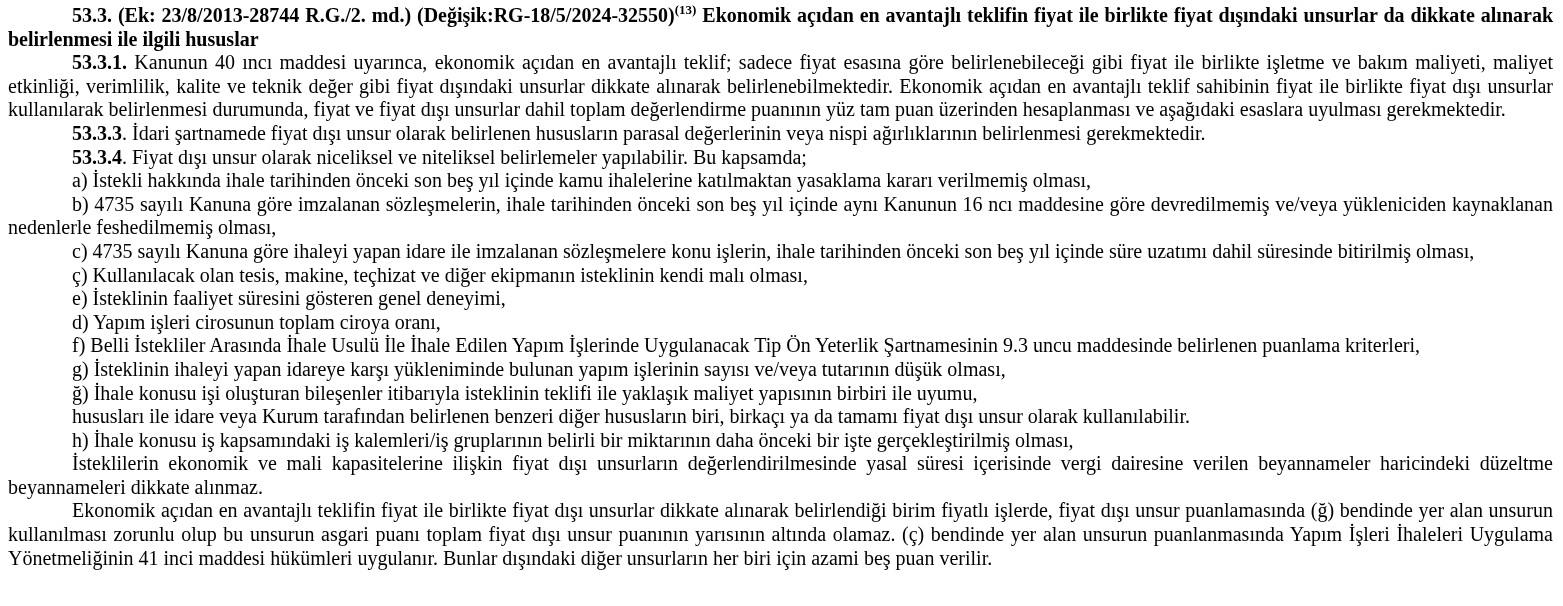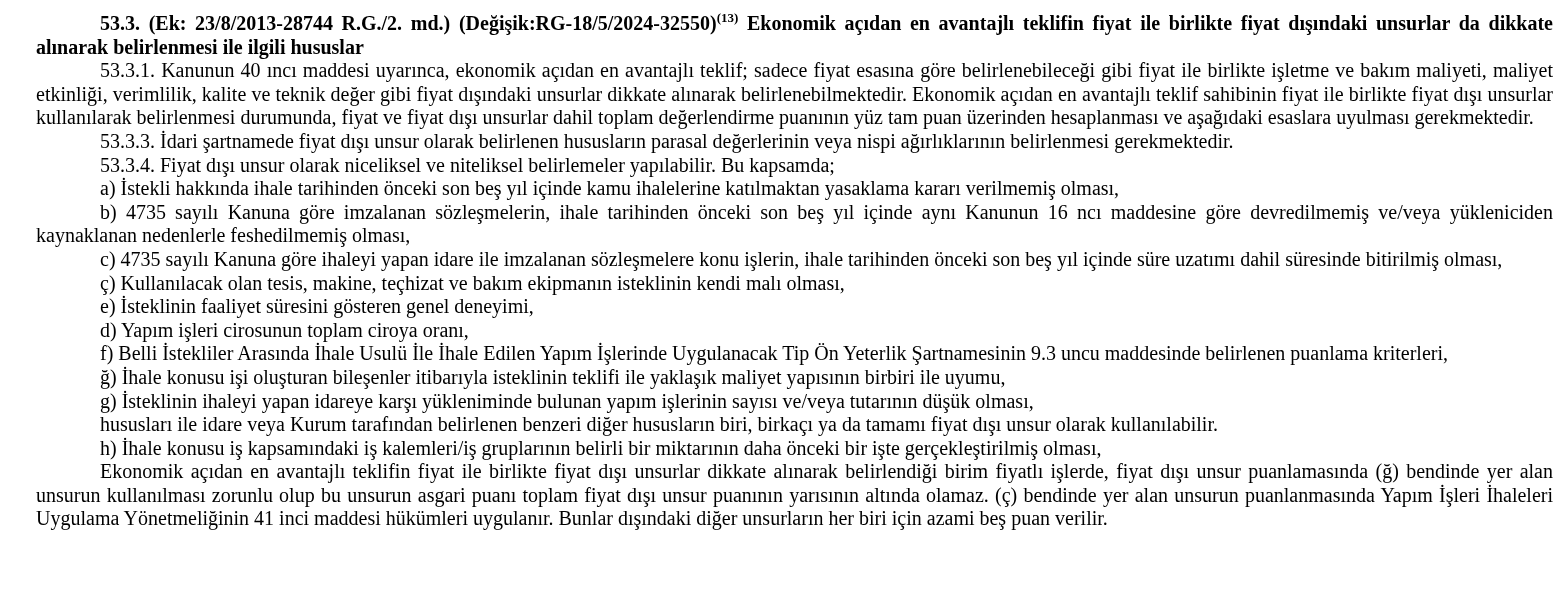--- a/index.html
+++ b/index.html
@@ -10,33 +10,32 @@
   body {
     width: 1563px;
     height: 606px;
     overflow: hidden;
     color: #000000;
     font-family: "Liberation Serif", "DejaVu Serif", serif;
     font-size: 20px;
     line-height: 23.6px;
   }
   .doc {
-    padding: 12px 10px 0 8px;
-    margin-left: 28px;
+    padding: 4px 10px 0 8px;
   }
   .para {
     margin: 0;
     text-align: justify;
     text-indent: 64px;
   }
   .heading {
     font-weight: bold;
   }
   .bold-lead {
-    font-weight: normal;
+    font-weight: bold;
   }
   sup.footref {
     font-size: 13px;
     line-height: 0;
     vertical-align: super;
     font-weight: bold;
   }
 </style>
 </head>
 <body>
@@ -53,32 +52,33 @@
   <p class="para"><b class="bold-lead">53.3.3</b><span>. İdari şartnamede fiyat dışı unsur olarak belirlenen hususların parasal değerlerinin veya nispi ağırlıklarının belirlenmesi gerekmektedir.</span></p>
 
   <p class="para"><b class="bold-lead">53.3.4</b><span>. Fiyat dışı unsur olarak niceliksel ve niteliksel belirlemeler yapılabilir. Bu kapsamda;</span></p>
 
   <p class="para"><span>a) İstekli hakkında ihale tarihinden önceki son beş yıl içinde kamu ihalelerine katılmaktan yasaklama kararı verilmemiş olması,</span></p>
 
   <p class="para"><span>b) 4735 sayılı Kanuna göre imzalanan sözleşmelerin, ihale tarihinden önceki son beş yıl içinde aynı Kanunun 16 ncı maddesine göre devredilmemiş ve/veya yükleniciden kaynaklanan nedenlerle feshedilmemiş olması,</span></p>
 
   <p class="para"><span>c) 4735 sayılı Kanuna göre ihaleyi yapan idare ile imzalanan sözleşmelere konu işlerin, ihale tarihinden önceki son beş yıl içinde süre uzatımı dahil süresinde bitirilmiş olması,</span></p>
 
-  <p class="para"><span>ç) Kullanılacak olan tesis, makine, teçhizat ve bakım ekipmanın isteklinin kendi malı olması,</span></p>
+  <p class="para"><span>ç) Kullanılacak olan tesis, makine, teçhizat ve diğer ekipmanın isteklinin kendi malı olması,</span></p>
 
   <p class="para"><span>e) İsteklinin faaliyet süresini gösteren genel deneyimi,</span></p>
 
   <p class="para"><span>d) Yapım işleri cirosunun toplam ciroya oranı,</span></p>
 
   <p class="para"><span>f) Belli İstekliler Arasında İhale Usulü İle İhale Edilen Yapım İşlerinde Uygulanacak Tip Ön Yeterlik Şartnamesinin 9.3 uncu maddesinde belirlenen puanlama kriterleri,</span></p>
 
+  <p class="para"><span>g) İsteklinin ihaleyi yapan idareye karşı yükleniminde bulunan yapım işlerinin sayısı ve/veya tutarının düşük olması,</span></p>
+
   <p class="para"><span>ğ) İhale konusu işi oluşturan bileşenler itibarıyla isteklinin teklifi ile yaklaşık maliyet yapısının birbiri ile uyumu,</span></p>
-
-  <p class="para"><span>g) İsteklinin ihaleyi yapan idareye karşı yükleniminde bulunan yapım işlerinin sayısı ve/veya tutarının düşük olması,</span></p>
 
   <p class="para"><span>hususları ile idare veya Kurum tarafından belirlenen benzeri diğer hususların biri, birkaçı ya da tamamı fiyat dışı unsur olarak kullanılabilir.</span></p>
 
   <p class="para"><span>h) İhale konusu iş kapsamındaki iş kalemleri/iş gruplarının belirli bir miktarının daha önceki bir işte gerçekleştirilmiş olması,</span></p>
 
+  <p class="para"><span>İsteklilerin ekonomik ve mali kapasitelerine ilişkin fiyat dışı unsurların değerlendirilmesinde yasal süresi içerisinde vergi dairesine verilen beyannameler haricindeki düzeltme beyannameleri dikkate alınmaz.</span></p>
 
   <p class="para"><span>Ekonomik açıdan en avantajlı teklifin fiyat ile birlikte fiyat dışı unsurlar dikkate alınarak belirlendiği birim fiyatlı işlerde, fiyat dışı unsur puanlamasında (ğ) bendinde yer alan unsurun kullanılması zorunlu olup bu unsurun asgari puanı toplam fiyat dışı unsur puanının yarısının altında olamaz. (ç) bendinde yer alan unsurun puanlanmasında Yapım İşleri İhaleleri Uygulama Yönetmeliğinin 41 inci maddesi hükümleri uygulanır. Bunlar dışındaki diğer unsurların her biri için azami beş puan verilir.</span></p>
 
 </div>
 
 </body></html>

